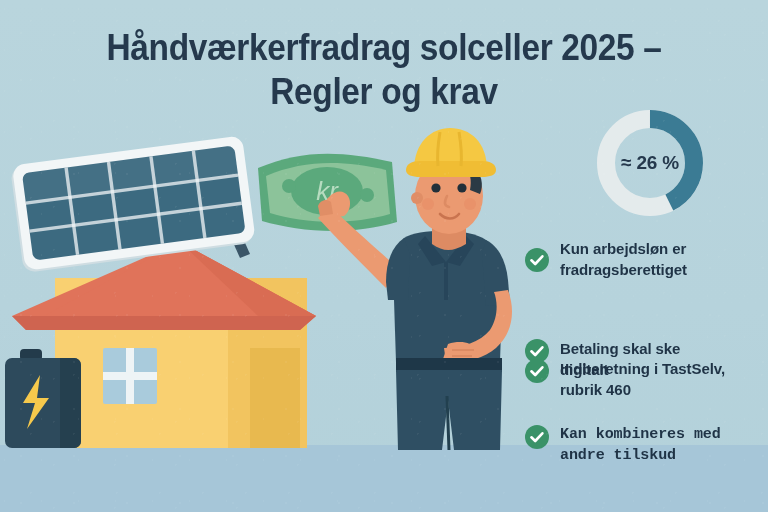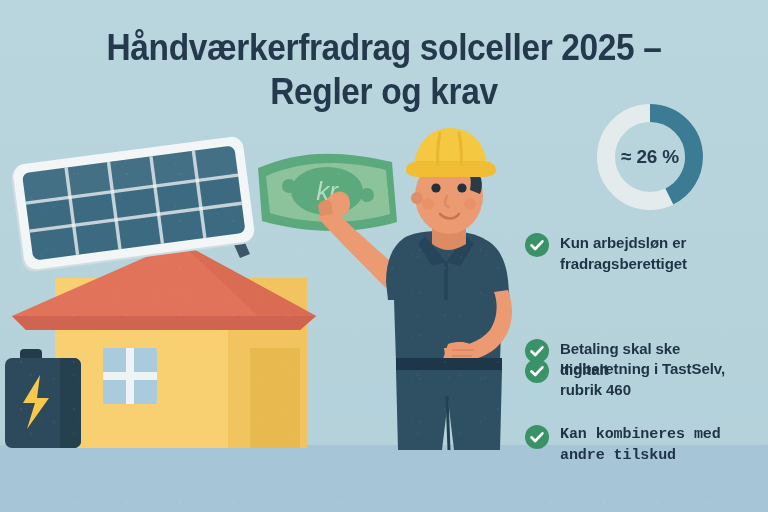--- a/index.html
+++ b/index.html
@@ -47,21 +47,21 @@
     font-weight: bold;
     letter-spacing: -0.4px;
     font-family: "Liberation Sans", sans-serif;
     transform: scaleX(0.93);
     transform-origin: 50% 0;
     white-space: pre-line;
   }
   
   .donut-wrap {
     position: absolute;
-    left: 597px; top: 104px;
+    left: 597px; top: 110px;
     width: 106px; height: 106px;
   }
   .donut-label {
     position: absolute;
     left: 0; top: 0;
     width: 106px; height: 106px;
     display: flex;
     align-items: center;
     justify-content: center;
     color: #25394d;
@@ -76,21 +76,21 @@
     left: 525px; top: 226px;
     width: 238px;
   }
   .check-item {
     position: absolute;
     left: 0;
     width: 238px;
     display: flex;
     align-items: flex-start;
   }
-  .check-item.i0 { top: 6px; }
+  .check-item.i0 { top: 12px; align-items: center; }
   .check-item.i1 { top: 66px; margin-top: 46px; }
   .check-item.i2 { top: 132px; }
   .check-item.i3 { top: 198px; font-family: Liberation Mono, monospace; }
   .check-icon {
     flex: 0 0 auto;
     width: 24px; height: 24px;
     margin-top: 1px;
     margin-right: 11px;
   }
   .check-text {

